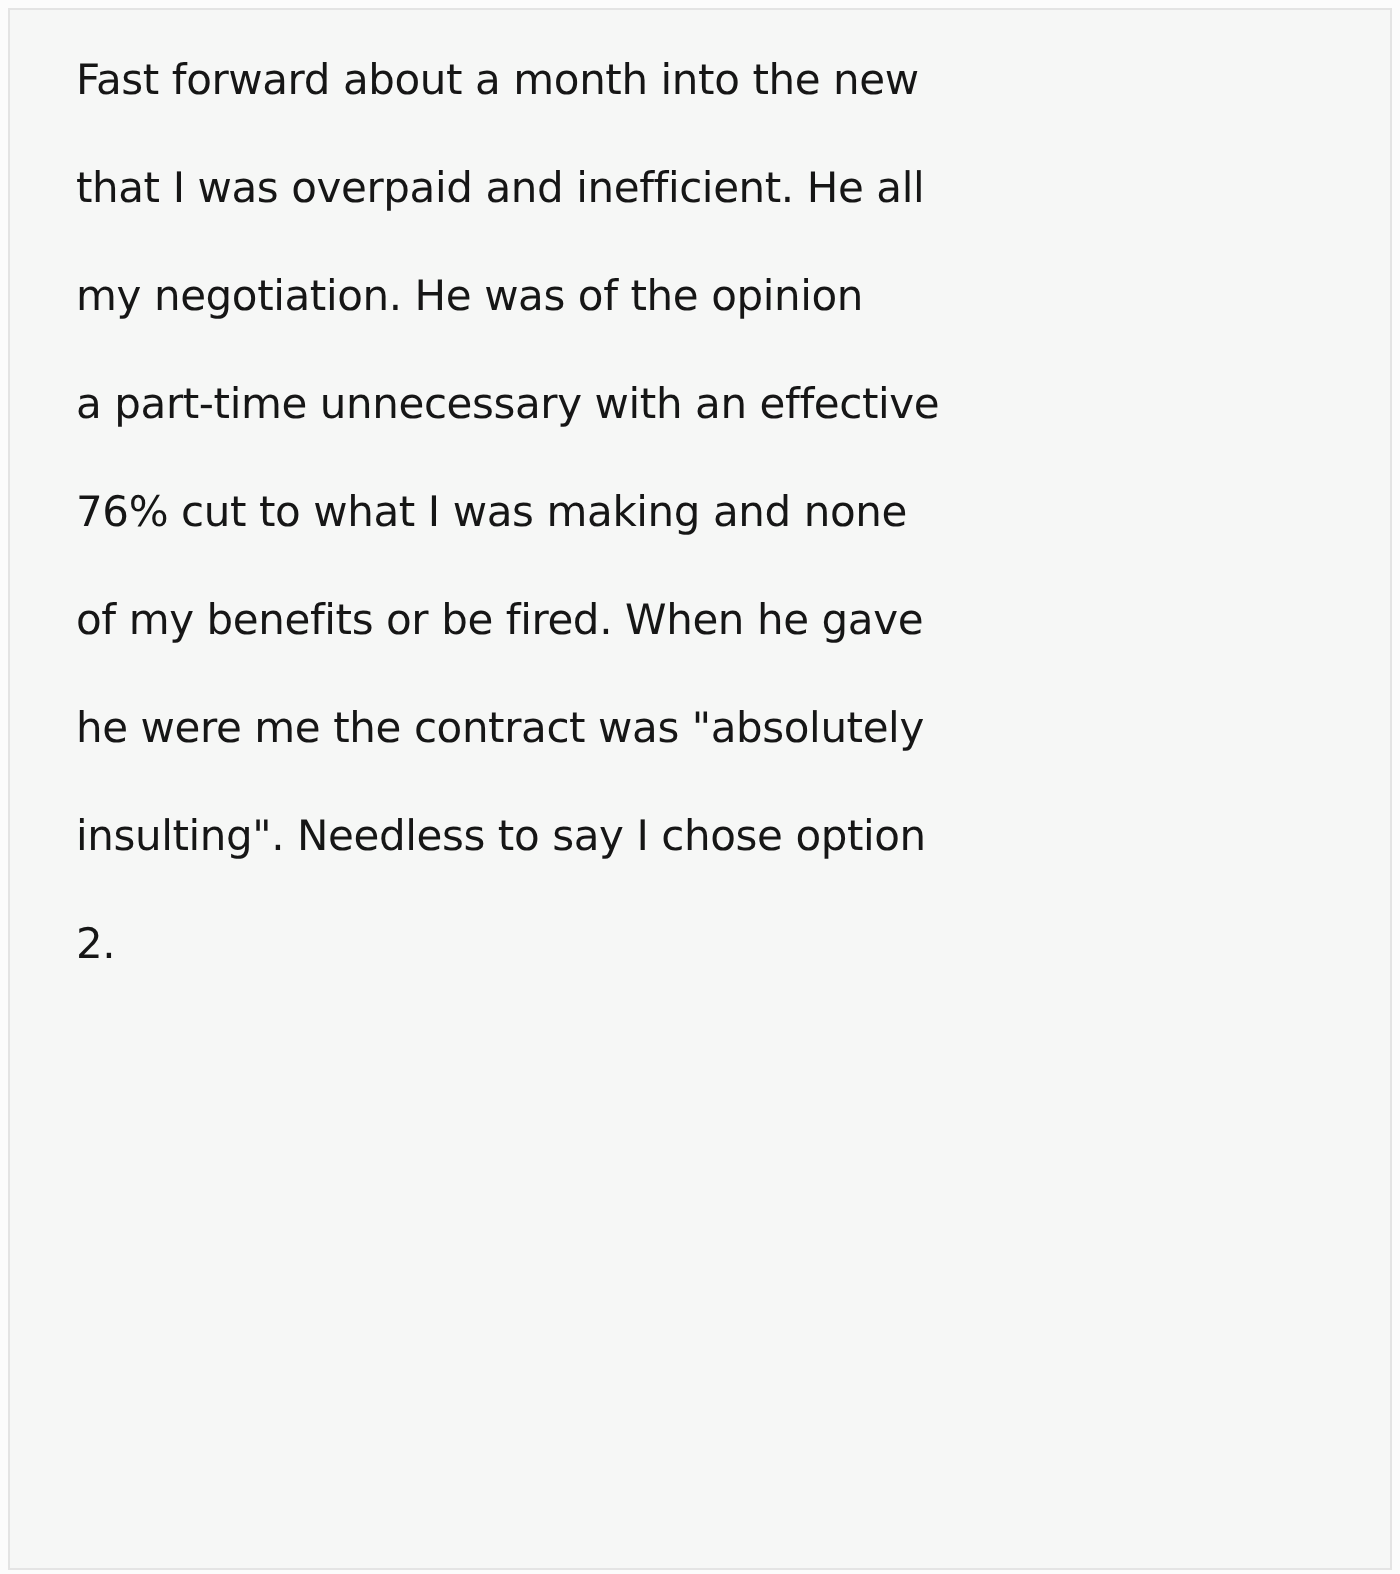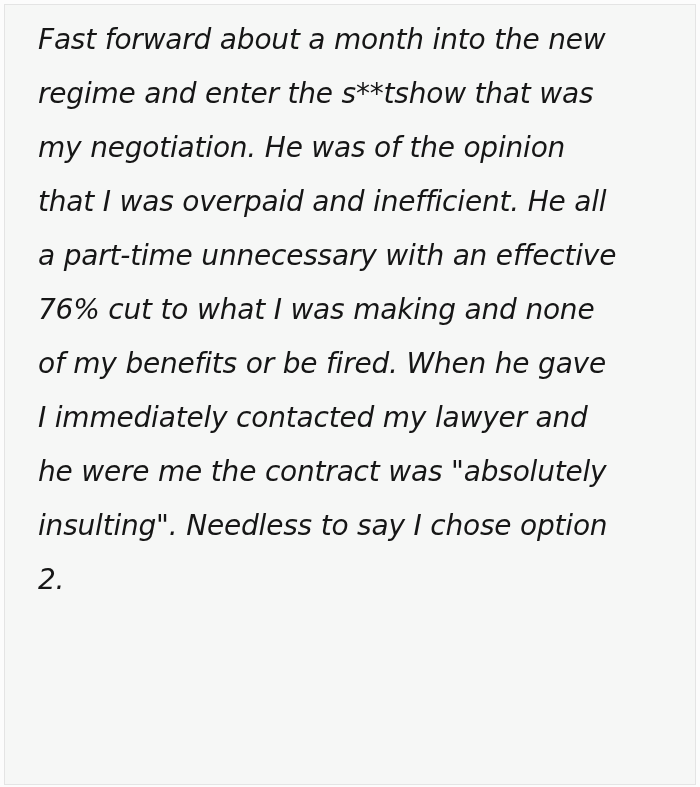--- a/index.html
+++ b/index.html
@@ -25,40 +25,37 @@
     position: absolute;
     left: 4px;
     top: 4px;
     right: 4px;
     bottom: 2px;
     background: var(--card-bg);
     border: 1px solid var(--border-color);
   }
   .post-text {
     padding: 8px 28px 0 33px;
-    font-size: 28px;
+    font-size: 21px;
     line-height: 54px;
     letter-spacing: -0.2px;
     color: var(--text-color);
-    font-style: italic;
   }
   .text-line {
     white-space: nowrap;
   }
 </style>
 </head>
 <body>
 
 <div class="post-card">
   <div class="post-text">
       <div class="text-line">Fast forward about a month into the new</div>
-      <div class="text-line">regime and enter the s**tshow that was</div>
+      <div class="text-line">that I was overpaid and inefficient. He all</div>
       <div class="text-line">my negotiation. He was of the opinion</div>
-      <div class="text-line">that I was overpaid and inefficient. He all</div>
       <div class="text-line">a part-time unnecessary with an effective</div>
       <div class="text-line">76% cut to what I was making and none</div>
       <div class="text-line">of my benefits or be fired. When he gave</div>
-      <div class="text-line">I immediately contacted my lawyer and</div>
       <div class="text-line">he were me the contract was "absolutely</div>
       <div class="text-line">insulting". Needless to say I chose option</div>
       <div class="text-line">2.</div>
     </div>
 </div>
 
 </body></html>

